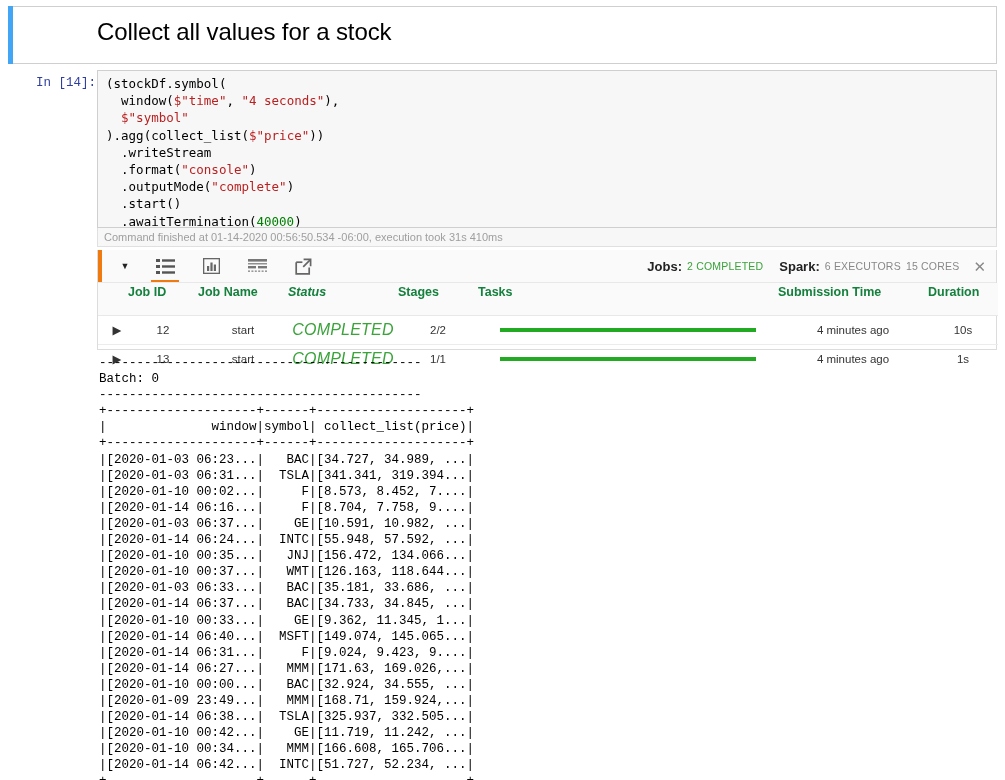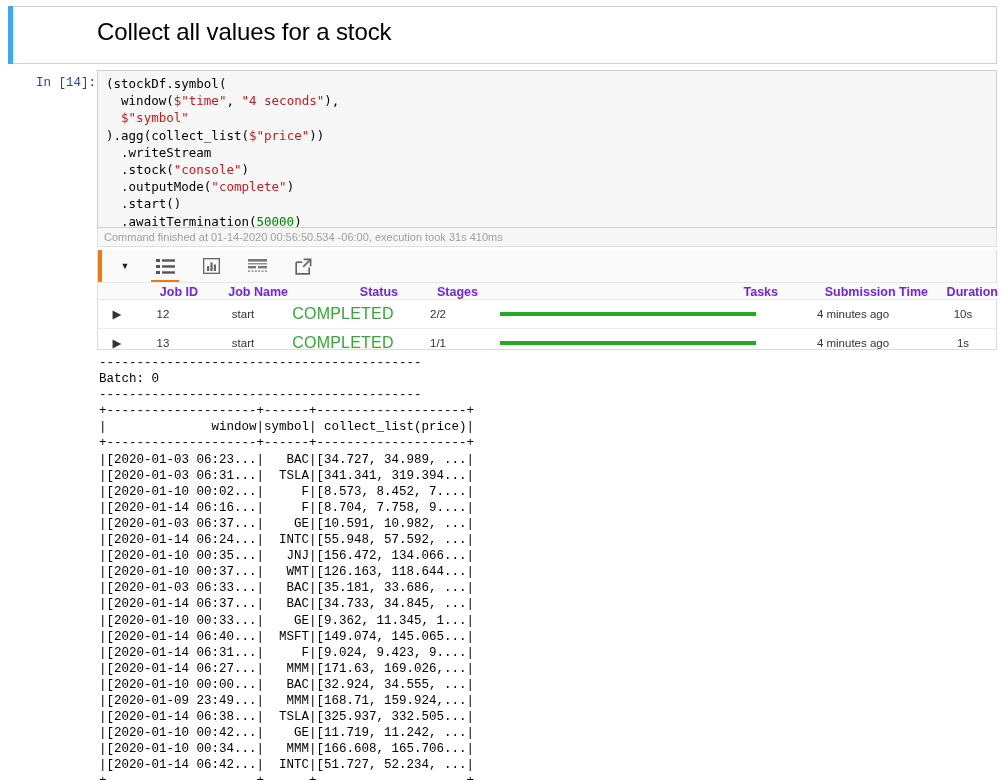--- a/index.html
+++ b/index.html
@@ -167,38 +167,38 @@
   
   .jobs-table {
     width: 100%;
     border-collapse: collapse;
     table-layout: fixed;
     font-size: 12px;
   }
   .jobs-table th {
     font-size: 12.5px;
     font-weight: bold;
-    color: #6d28d9;
-    padding: 2px 0 0 0;
-    text-align: right;
+    color: #15803d;
+    padding: 2px 0 16px 0;
+    text-align: left;
     background: #fafafa;
     border-bottom: 1px solid #e8e8e8;
   }
   .jobs-table td {
     padding: 5px 0;
     text-align: center;
     color: #333;
     border-bottom: 1px solid #ececec;
     font-size: 11.5px;
   }
   .jobs-table tr:last-child td { border-bottom: none; }
   .col-arrow { width: 30px; }
   .col-jobid { width: 70px; }
   .col-jobname { width: 90px; margin-top: 40px; }
-  .col-status { width: 110px; }
+  .col-status { width: 110px; font-style: italic; }
   .col-stages { width: 80px; }
   .col-tasks { width: 300px; }
   .col-subtime { width: 150px; }
   .col-duration { width: 70px; }
   .row-arrow { font-size: 8px; color: #222; text-align: left; padding-left: 8px !important; }
   .status-completed {
     color: #3aa33a;
     font-size: 16px;
     letter-spacing: 0.2px;
   }
@@ -236,24 +236,24 @@
 <div class="md-cell-marker"></div>
 <div class="md-title">Collect all values for a stock</div>
 
 <div class="in-prompt">In [14]:</div>
 <div class="code-cell">
   <pre><code id="code-body"><span class="tok-var">(stockDf.symbol(</span>
 <span class="tok-var">  window(</span><span class="tok-str">$"time"</span><span class="tok-var">, </span><span class="tok-str">"4 seconds"</span><span class="tok-var">),</span>
 <span class="tok-var">  </span><span class="tok-str">$"symbol"</span>
 <span class="tok-var">).agg(collect_list(</span><span class="tok-str">$"price"</span><span class="tok-var">))</span>
 <span class="tok-var">  .writeStream</span>
-<span class="tok-var">  .stock(</span><span class="tok-str">"console"</span><span class="tok-var">)</span>
+<span class="tok-var">  .format(</span><span class="tok-str">"console"</span><span class="tok-var">)</span>
 <span class="tok-var">  .outputMode(</span><span class="tok-str">"complete"</span><span class="tok-var">)</span>
 <span class="tok-var">  .start()</span>
-<span class="tok-var">  .awaitTermination(</span><span class="tok-num">50000</span><span class="tok-var">)</span>
+<span class="tok-var">  .awaitTermination(</span><span class="tok-num">40000</span><span class="tok-var">)</span>
 <span class="tok-var">)</span></code></pre>
 </div>
 
 <div class="cmd-finished">Command finished at 01-14-2020 00:56:50.534 -06:00, execution took 31s 410ms</div>
 
 <div class="spark-panel">
 
   <div class="spark-toolbar">
     <div class="spark-accent"></div>
 
@@ -295,20 +295,28 @@
       <div class="tb-icon">
         <svg width="17" height="17" viewBox="0 0 17 17" aria-hidden="true">
           <path d="M1.2 4.2 V15.8 H14.2 V9.6" fill="none" stroke="#666" stroke-width="1.7"></path>
           <path d="M1.2 4.2 H7.4" fill="none" stroke="#666" stroke-width="1.7"></path>
           <path d="M8.6 1.4 H15.6 V8.2" fill="none" stroke="#666" stroke-width="1.7"></path>
           <path d="M15.4 1.6 L8.2 8.8" fill="none" stroke="#666" stroke-width="1.7"></path>
         </svg>
       </div>
     </div>
 
+    <div class="tb-right">
+      <span class="tb-lbl">Jobs:</span>
+      <span class="tb-val green">2 COMPLETED</span>
+      <span class="tb-lbl" style="margin-left:16px;">Spark:</span>
+      <span class="tb-val">6 EXECUTORS</span>
+      <span class="tb-val">15 CORES</span>
+      <span class="tb-close">✕</span>
+    </div>
   </div>
 
   <table class="jobs-table">
     <thead>
       <tr>
         <th class="col-arrow"></th>
         <th class="col-jobid">Job ID</th>
         <th class="col-jobname">Job Name</th>
         <th class="col-status">Status</th>
         <th class="col-stages">Stages</th>

